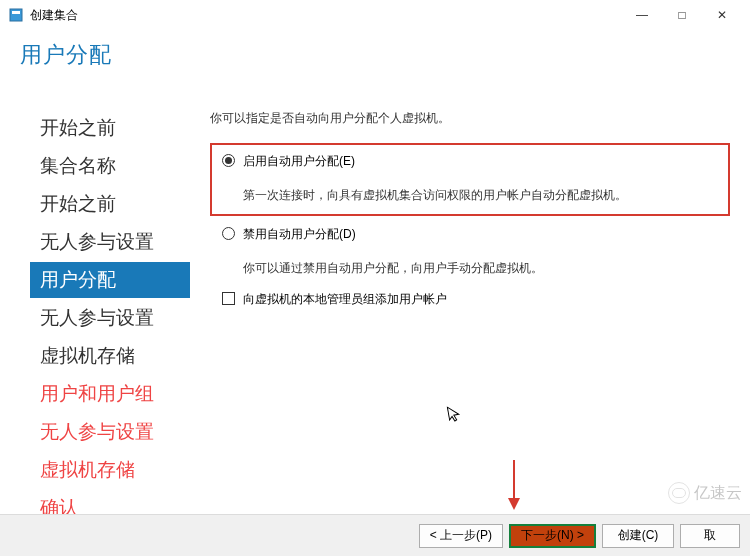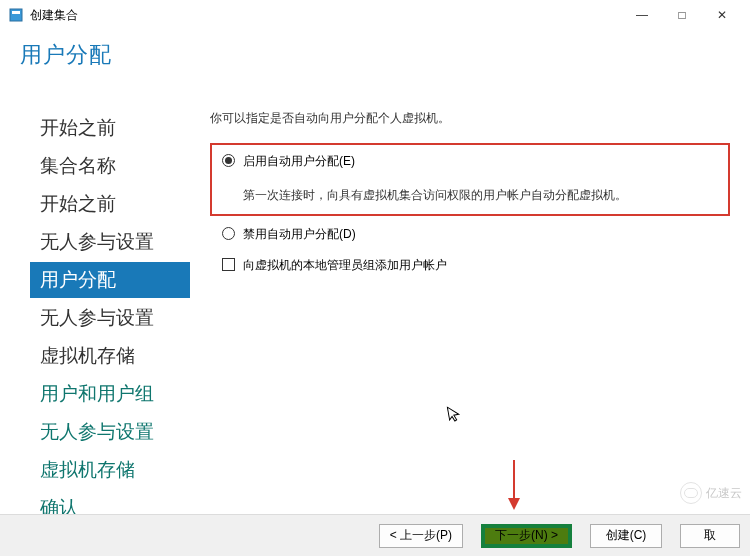--- a/index.html
+++ b/index.html
@@ -54,21 +54,21 @@
       padding-top: 80px;
       padding-left: 30px;
     }
     .sidebar-item {
       padding: 5px 10px 5px 10px;
       font-size: 19px;
       color: #333;
       cursor: pointer;
       margin-bottom: 2px;
     }
-    .sidebar-item.disabled { color: #0f766e; }
+    .sidebar-item.disabled { color: #ef4444; }
     .sidebar-item.active {
       background: #1979b8;
       color: #fff;
     }
     .main {
       flex: 1;
       padding-top: 80px;
       padding-left: 20px;
       padding-right: 20px;
     }
@@ -120,42 +120,42 @@
     .footer {
       position: absolute;
       bottom: 0; left: 0; right: 0;
       height: 42px;
       background: #f0f0f0;
       border-top: 1px solid #dcdcdc;
       display: flex;
       align-items: center;
       justify-content: flex-end;
       padding-right: 10px;
-      gap: 18px;
+      gap: 6px;
     }
     .btn {
       height: 24px;
       min-width: 72px;
       padding: 0 10px;
       background: #fdfdfd;
       border: 1px solid #adadad;
       font-size: 12px;
       display: inline-flex; align-items: center; justify-content: center;
     }
     .btn.primary {
-      border: 4px solid #15803d;
-      background: #4d7c0f;
+      border: 2px solid #15803d;
+      background: #c2410c;
     }
     .btn.cut { min-width: 60px; }
     .watermark {
       position: absolute;
       right: 8px; bottom: 52px;
       display: flex; align-items: center; gap: 4px;
       opacity: 0.55;
-      font-size: 12px; color: #999;
+      font-size: 16px; color: #999;
     }
     .watermark-circle {
       width: 22px; height: 22px; border: 1px solid #ccc; border-radius: 50%;
       display: flex; align-items: center; justify-content: center;
     }
     .watermark-inner {
       width: 14px; height: 10px; border: 1px solid #ccc; border-radius: 6px;
     }
   </style>
 </head>
@@ -208,20 +208,21 @@
           <div class="option-desc">第一次连接时，向具有虚拟机集合访问权限的用户帐户自动分配虚拟机。</div>
         </div>
       </div>
     </div>
 
     <div class="plain-option">
       <div class="radio-row">
         <div class="radio-outer"></div>
         <div class="option-body">
           <div class="option-label">禁用自动用户分配(D)</div>
+          <div class="option-desc">你可以通过禁用自动用户分配，向用户手动分配虚拟机。</div>
         </div>
       </div>
     </div>
 
     <div class="plain-option">
       <div class="check-row">
         <div class="checkbox-box"></div>
         <div class="option-label">向虚拟机的本地管理员组添加用户帐户</div>
       </div>
     </div>

